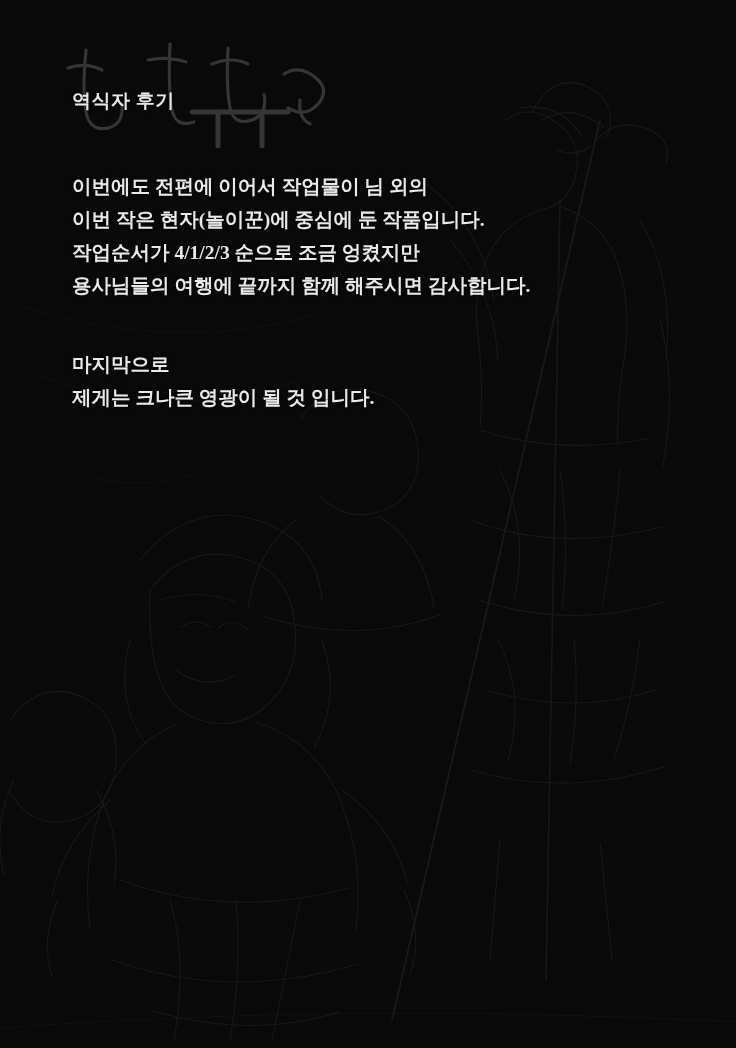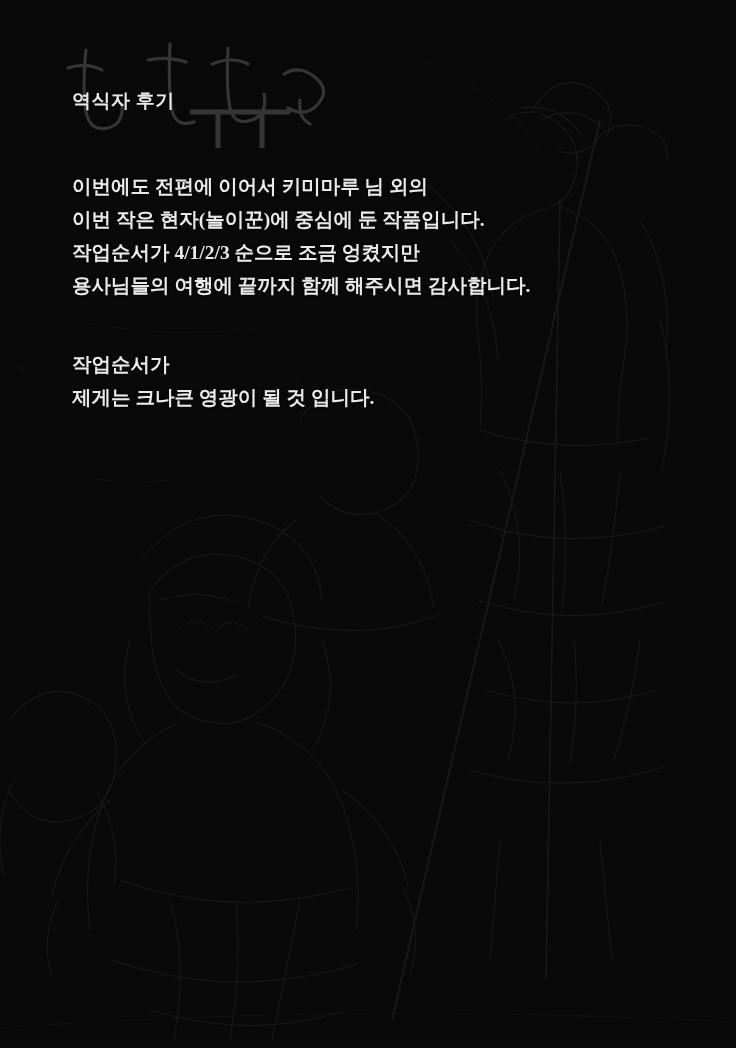--- a/index.html
+++ b/index.html
@@ -172,25 +172,25 @@
         <path d="M166 74 v40"></path>
         <path d="M210 74 v40"></path>
       </g>
     </svg>
   </div>
 
   <div class="content">
     <div class="afterword-title">역식자 후기</div>
 
     <div class="para">
-      <div class="line">이번에도 전편에 이어서 키미마루 님 외의</div>
+      <div class="line">이번에도 전편에 이어서 작업물이 님 외의</div>
       <div class="line">이번 작은 현자(놀이꾼)에 중심에 둔 작품입니다.</div>
       <div class="line">작업순서가 4/1/2/3 순으로 조금 엉켰지만</div>
       <div class="line">용사님들의 여행에 끝까지 함께 해주시면 감사합니다.</div>
     </div>
 
     <div class="para">
-      <div class="line">작업순서가</div>
+      <div class="line">마지막으로</div>
       <div class="line">제게는 크나큰 영광이 될 것 입니다.</div>
     </div>
   </div>
 
 </div>
 
 </body></html>

